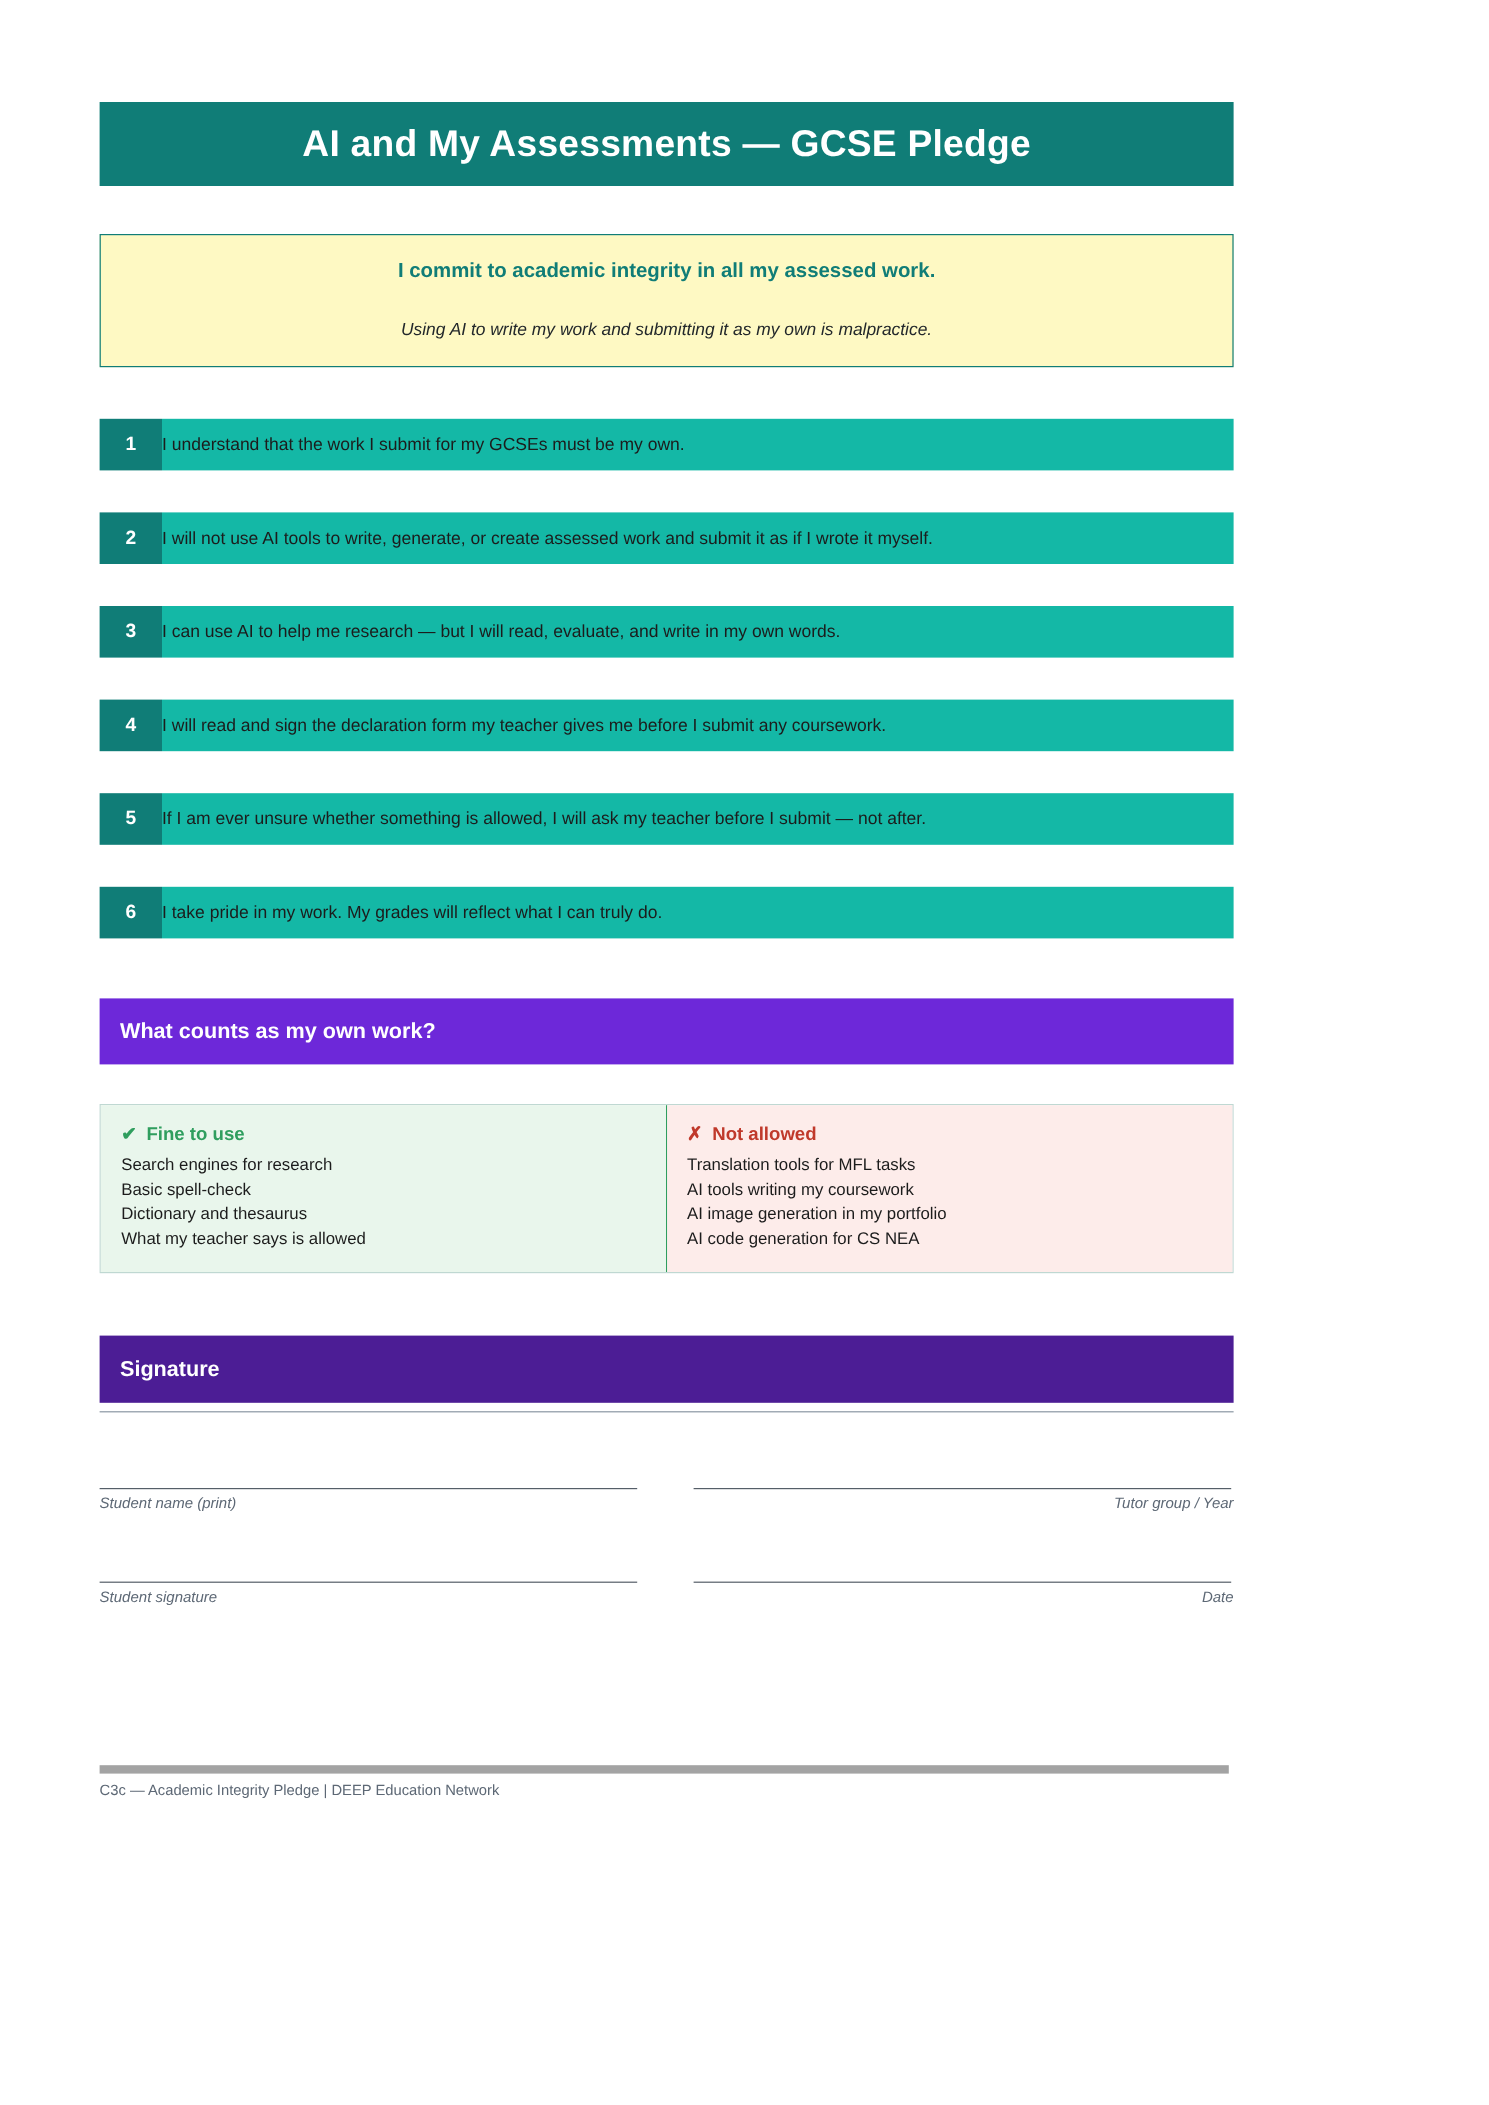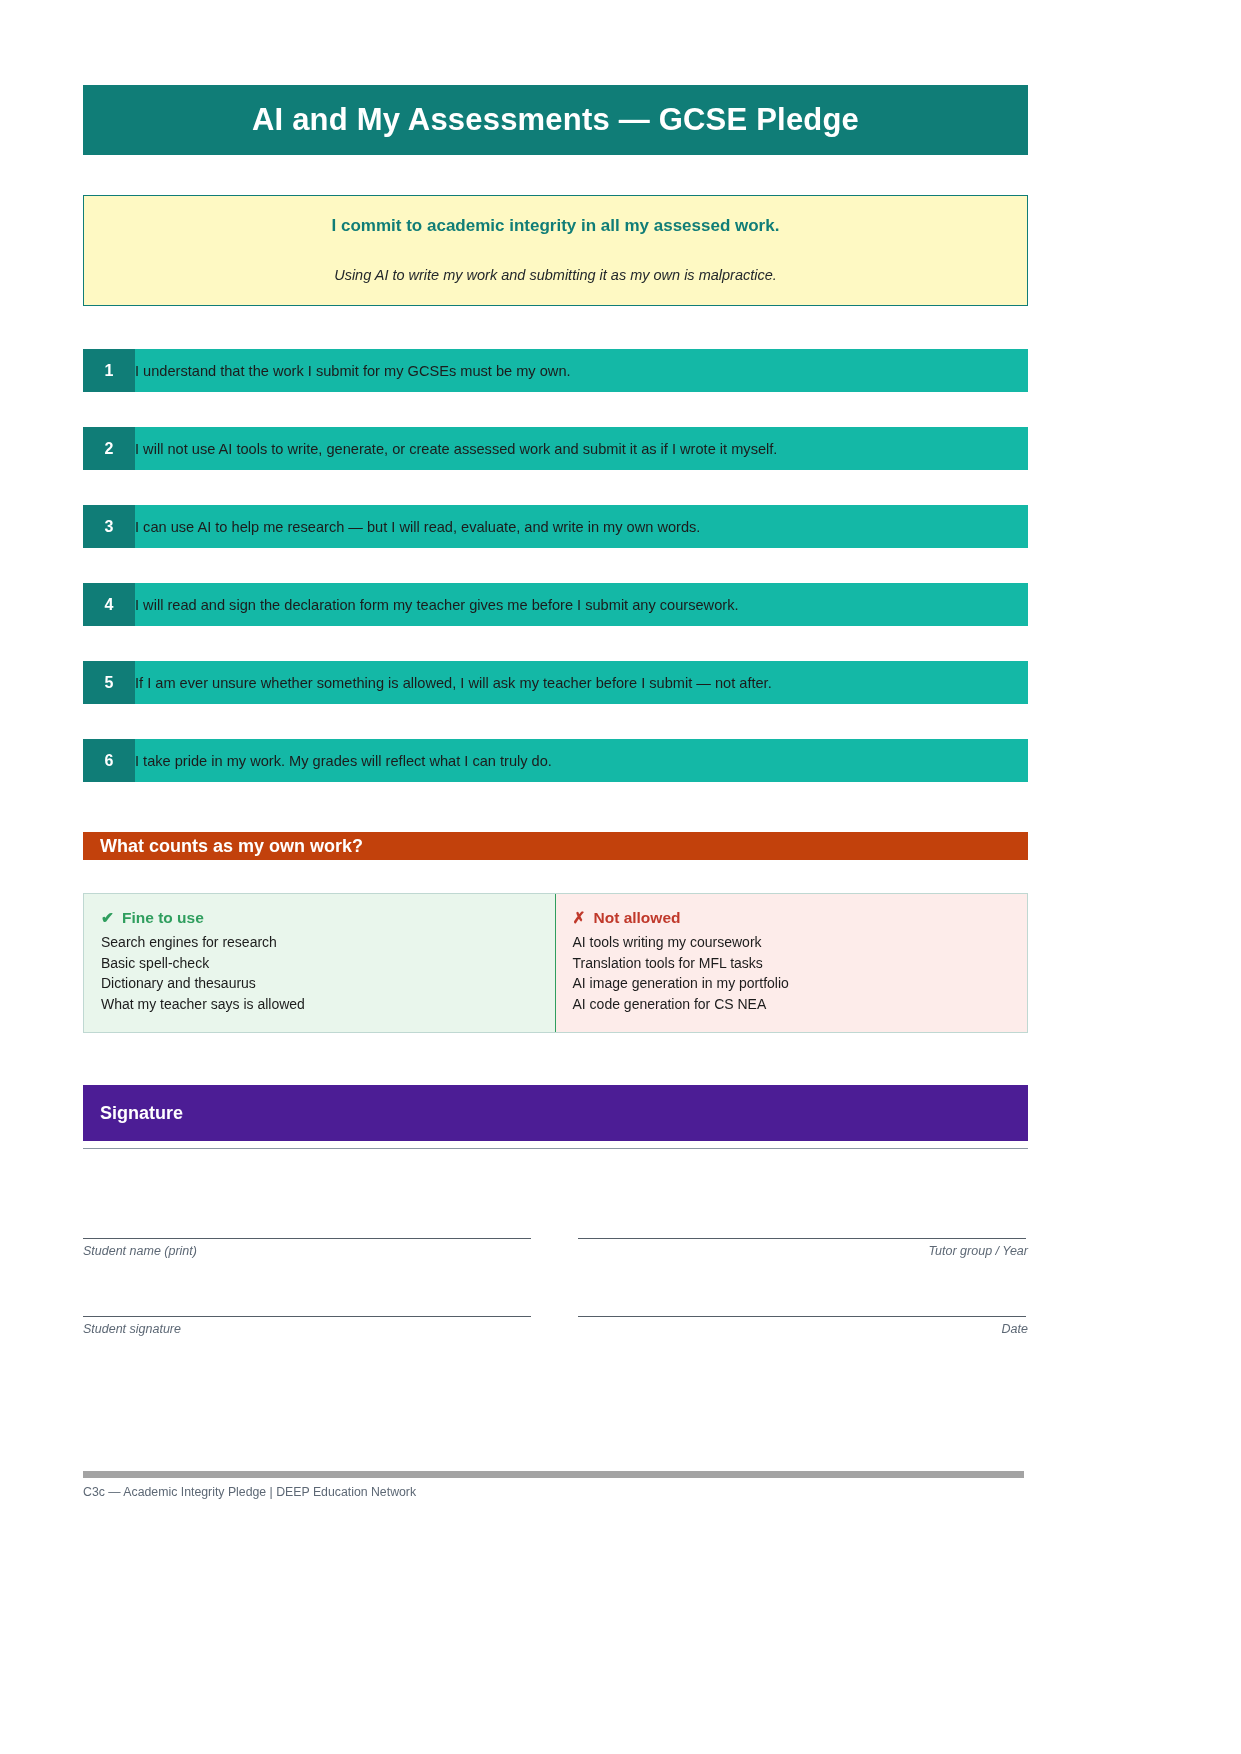--- a/index.html
+++ b/index.html
@@ -87,22 +87,22 @@
     background: #14b8a6;
     display: flex;
     align-items: center;
     font-size: 14.6px;
     color: #1c1c1c;
   }
 
   
   .section-bar {
     margin-top: 50px;
-    background: #c2410c;
-    height: 28px;
+    background: #6d28d9;
+    height: 55px;
     display: flex;
     align-items: center;
     padding-left: 17px;
   }
   .section-bar h2 {
     margin: 0;
     color: #ffffff;
     font-size: 18px;
     font-weight: bold;
   }
@@ -150,21 +150,21 @@
   .sig-area {
     margin-top: 0;
   }
   .sig-rule-top {
     border-top: 1px solid #8a97a3;
     margin-top: 7px;
   }
   .sig-grid {
     display: flex;
     gap: 0;
-    margin-top: 89px;
+    margin-top: 63px;
   }
   .sig-field {
     width: 50%;
     box-sizing: border-box;
   }
   .sig-field.right { padding-left: 22px; text-align: right; }
   .sig-line {
     border-top: 1px solid #555e68;
     width: 448px;
   }
@@ -251,22 +251,22 @@
       <div class="compare-item">Search engines for research</div>
       <div class="compare-item">Basic spell-check</div>
       <div class="compare-item">Dictionary and thesaurus</div>
       <div class="compare-item">What my teacher says is allowed</div>
     </div>
     <div class="compare-col no">
       <p class="compare-head">
         <span>✗</span>
         <span>Not allowed</span>
       </p>
+      <div class="compare-item">Translation tools for MFL tasks</div>
       <div class="compare-item">AI tools writing my coursework</div>
-      <div class="compare-item">Translation tools for MFL tasks</div>
       <div class="compare-item">AI image generation in my portfolio</div>
       <div class="compare-item">AI code generation for CS NEA</div>
     </div>
   </div>
 
   <div class="section-bar grey">
     <h2>Signature</h2>
   </div>
 
   <div class="sig-area">

